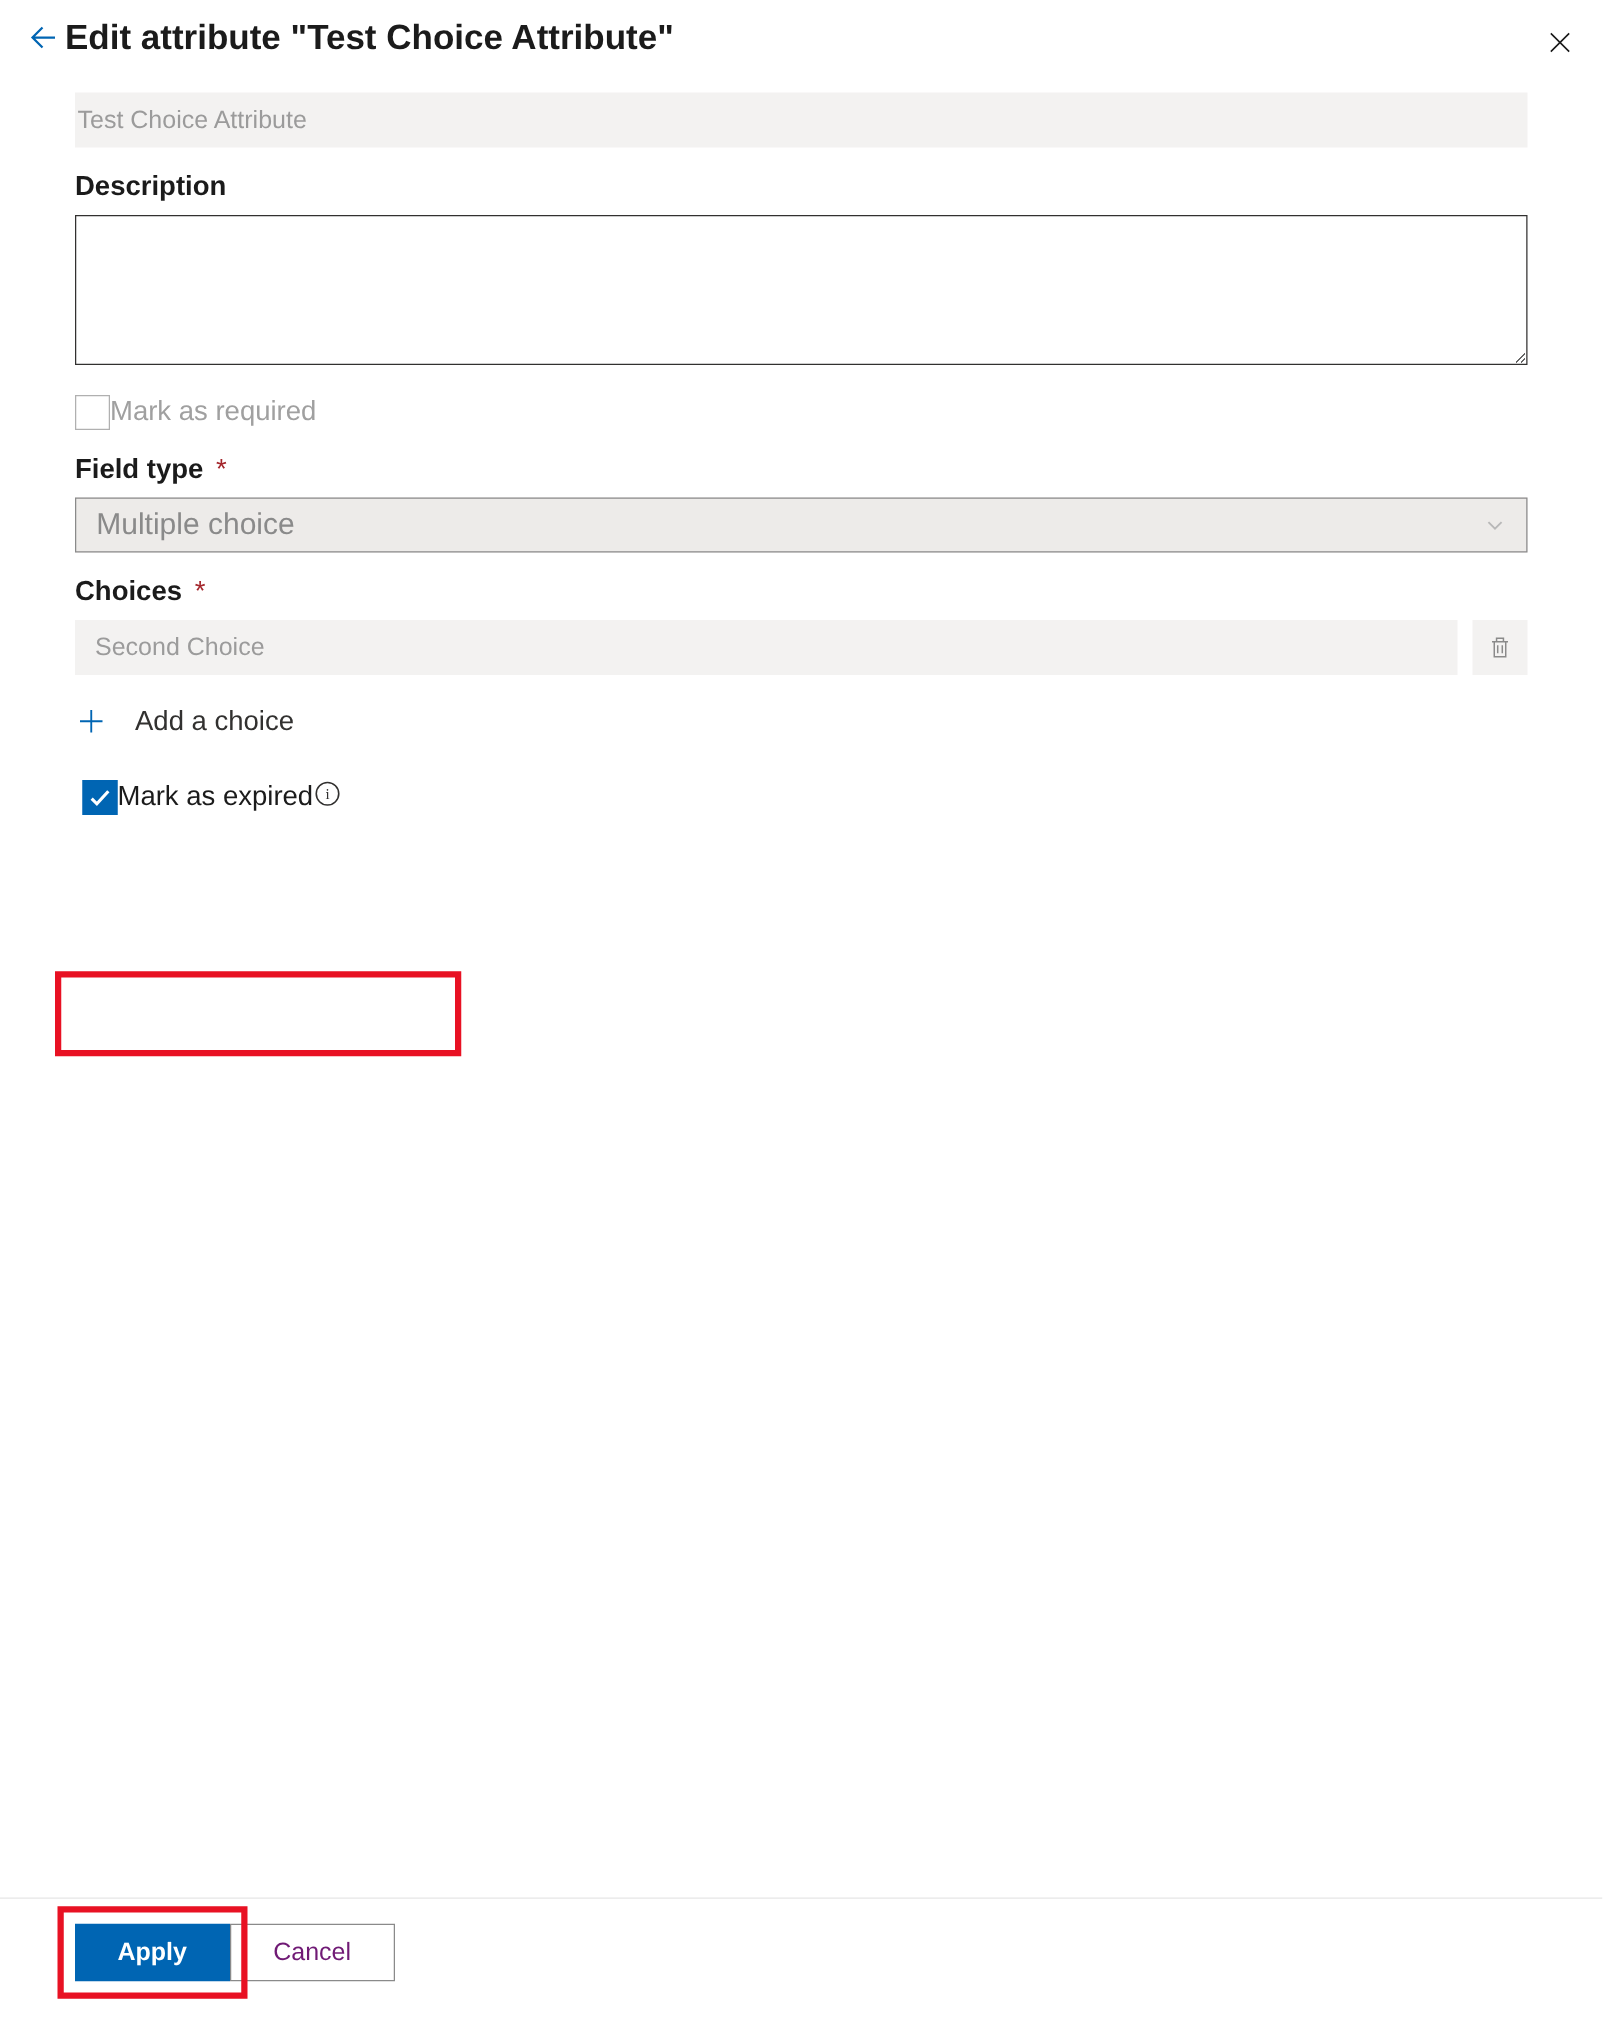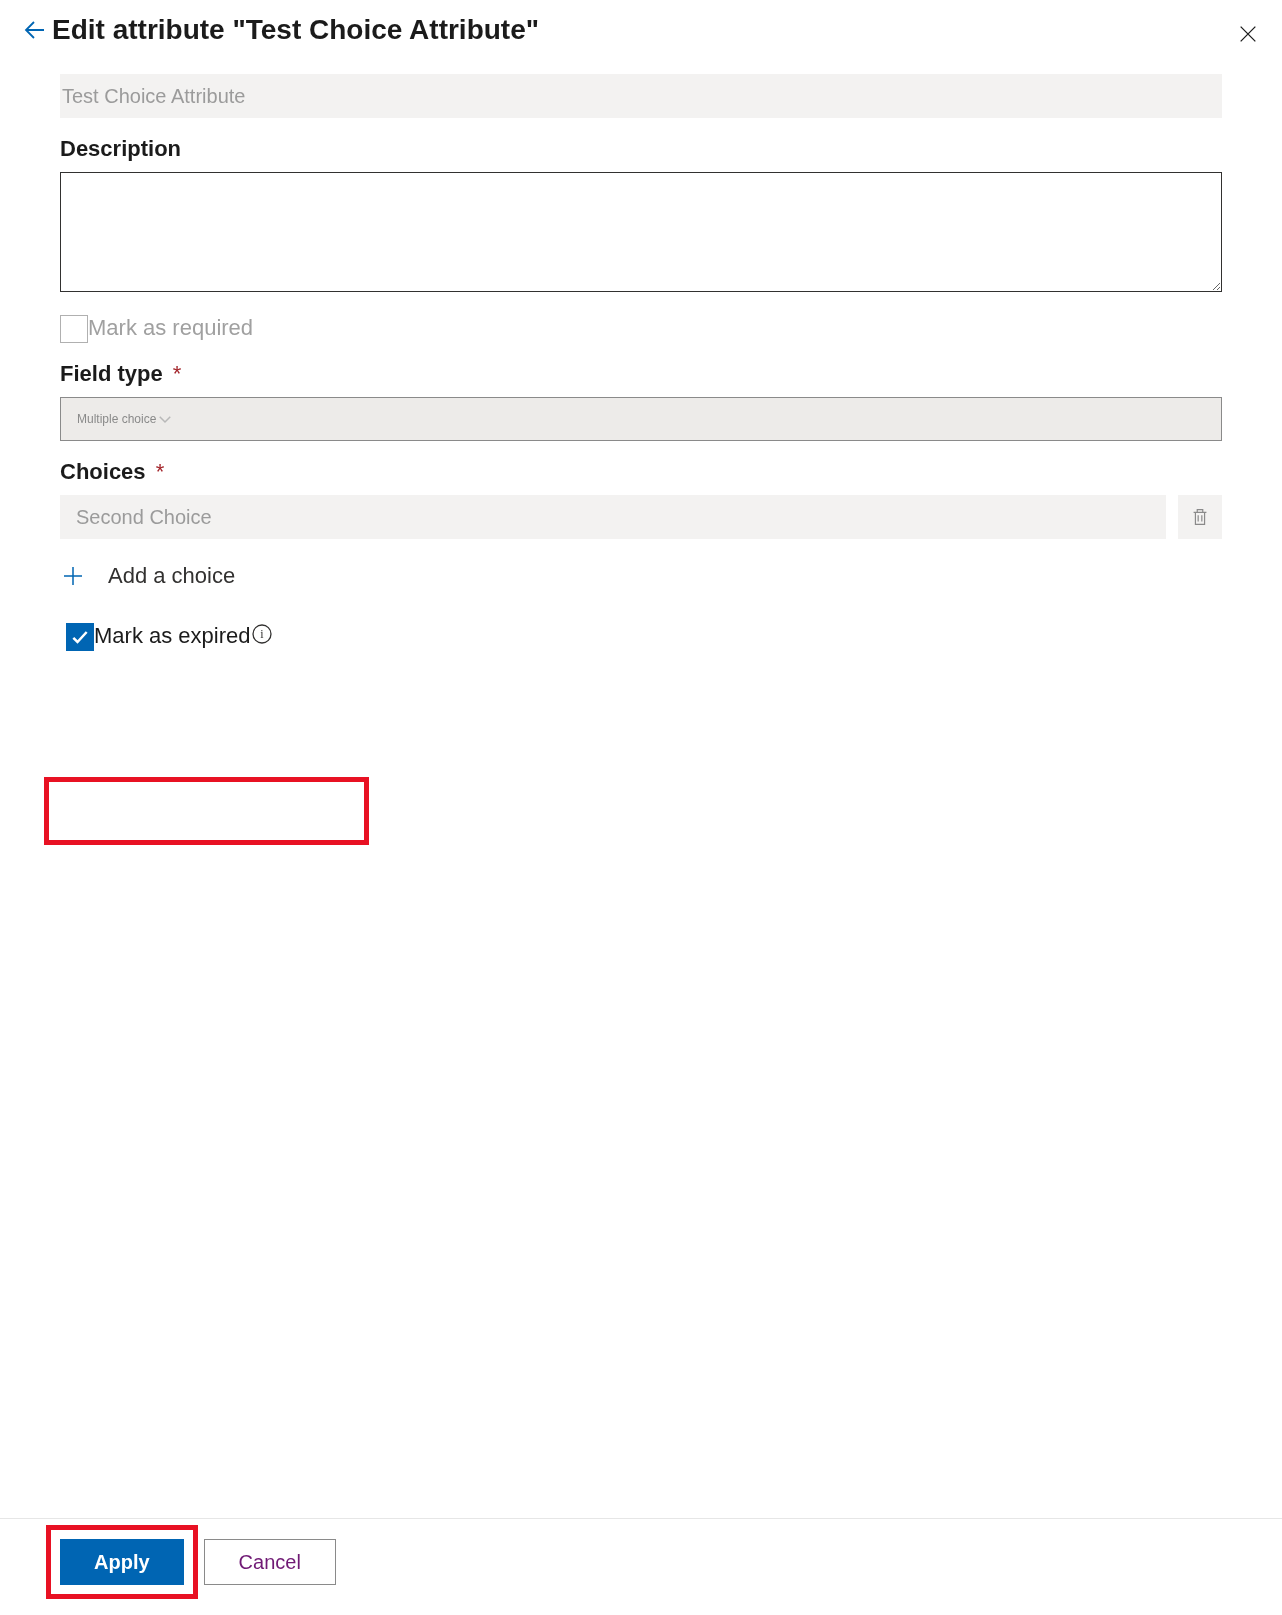--- a/index.html
+++ b/index.html
@@ -98,23 +98,23 @@
     display: inline-flex; align-items: center; justify-content: center;
   }
   .info-icon svg circle { fill: none; stroke: #323130; stroke-width: 1.3; }
   .info-icon svg text { font-size: 12px; fill: #323130; font-family: serif; }
   .select-ro {
     width: 100%;
     height: 44px;
     background: #edebe9;
     border: 1px solid #8a8a8a;
     padding: 0 16px;
-    font-size: 12px;
+    font-size: 24px;
     color: #8a8a8a;
-    display: flex; align-items: center; 
+    display: flex; align-items: center; justify-content: space-between;
   }
   .select-ro svg { width: 18px; height: 18px; stroke: #b8b8b8; stroke-width: 2; fill: none; }
   .choice-row {
     display: flex;
     align-items: center;
     gap: 12px;
     margin-bottom: 16px;
   }
   .choice-input {
     flex: 1;
@@ -141,21 +141,21 @@
   .add-label { font-size: 22px; color: #323130; }
   
   .highlight-box {
     position: absolute;
     border: 5px solid #e81123;
     pointer-events: none;
   }
   .footer {
     border-top: 1px solid #e6e6e6;
     padding: 20px 60px 30px 60px;
-    display: flex; gap: 20px;
+    display: flex; 
   }
   .btn {
     height: 46px;
     padding: 0 34px;
     font-size: 20px;
     cursor: pointer;
     font-family: inherit;
   }
   .btn-primary {
     background: #0065b3;

